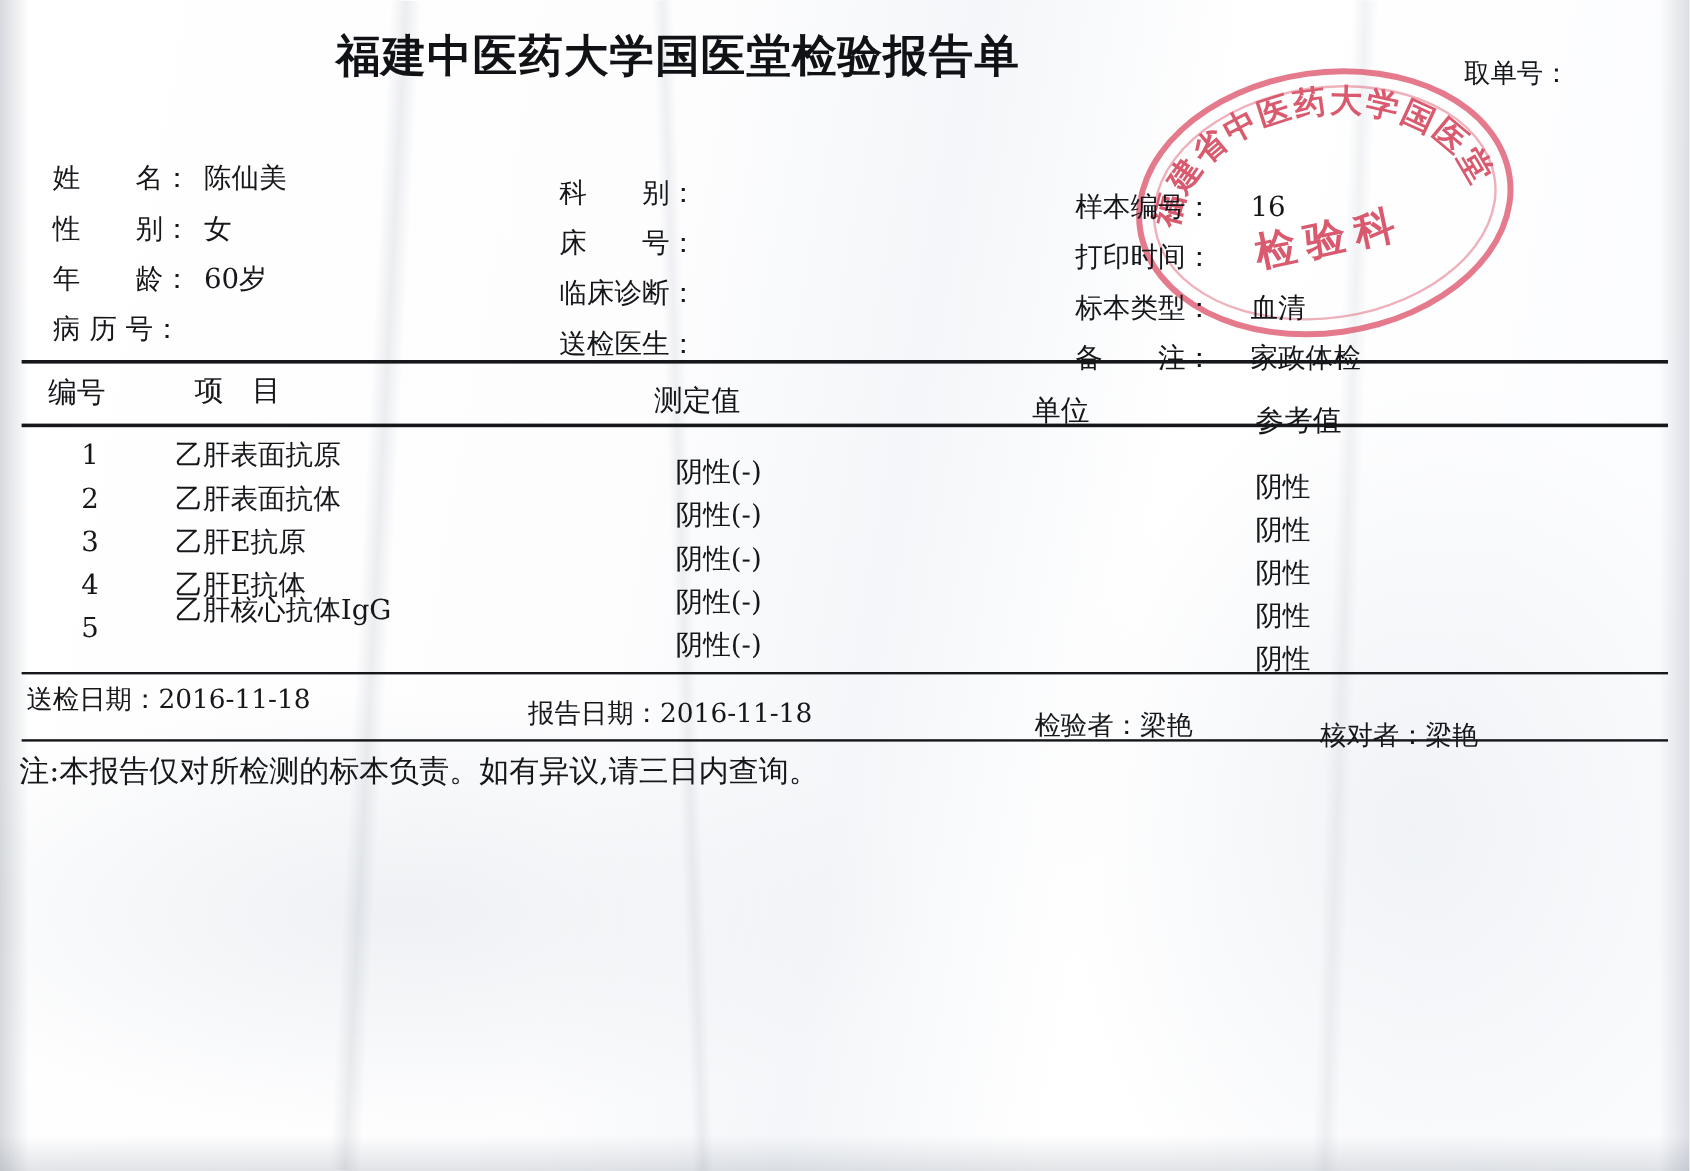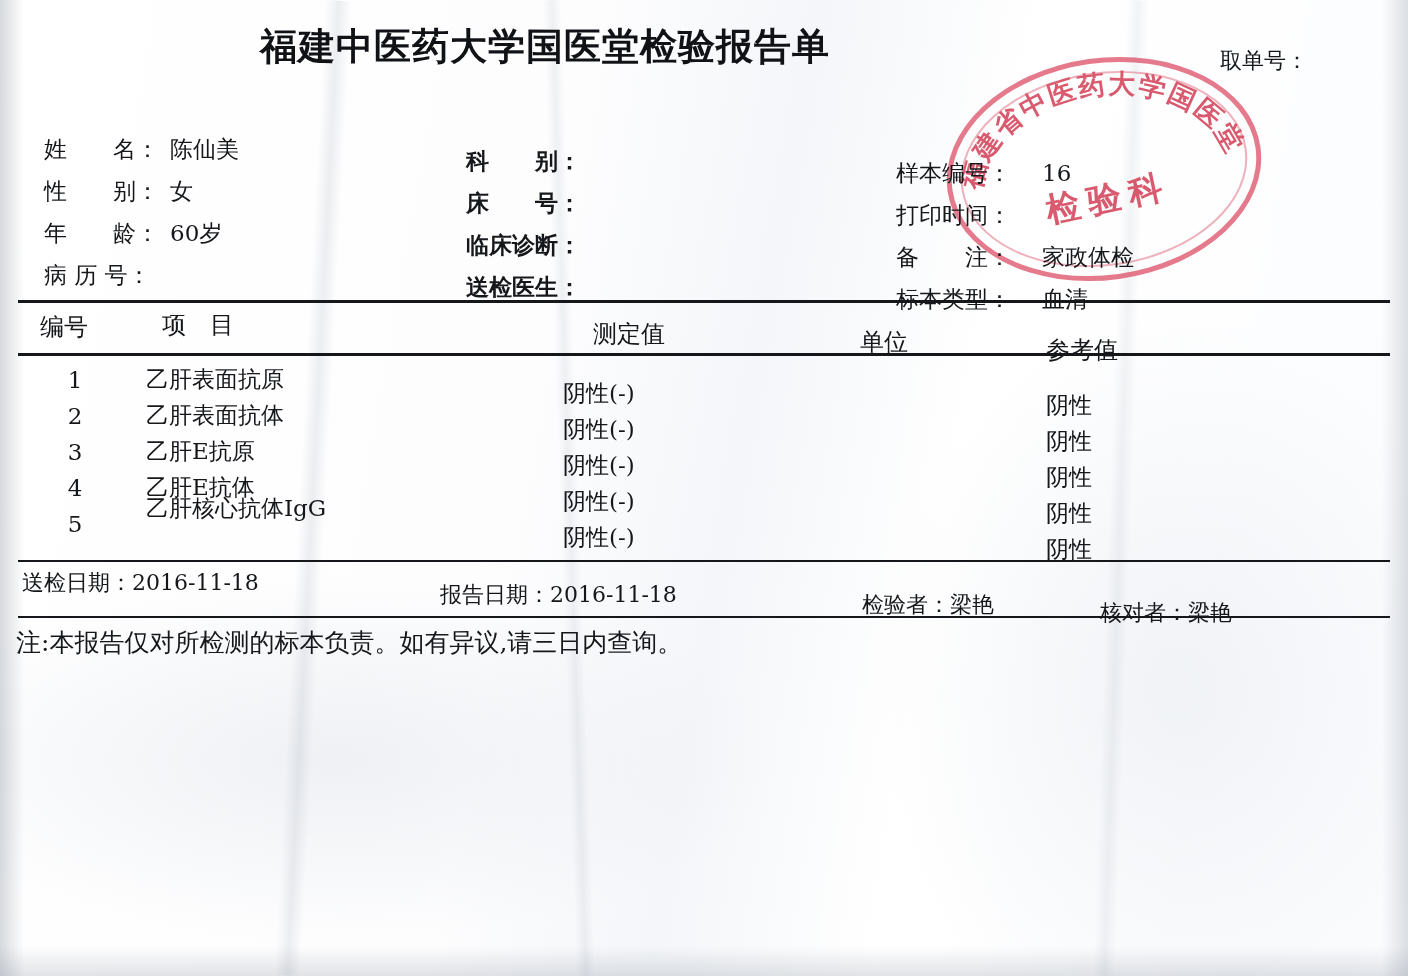--- a/index.html
+++ b/index.html
@@ -33,21 +33,21 @@
   }
 
   .edge-shade {
     position: absolute;
     pointer-events: none;
   }
 
   
   .title {
     position: absolute;
-    left: 260px;
+    left: 280px;
     top: 22px;
     font-family: "DejaVu Sans", "Liberation Sans", sans-serif;
     font-weight: bold;
     font-size: 37px;
     letter-spacing: 1px;
     color: #101216;
     white-space: nowrap;
   }
   .pickup-label {
     position: absolute;
@@ -58,21 +58,21 @@
   }
 
   
   .info-col {
     position: absolute;
     font-size: 23px;
     line-height: 42px;
     white-space: nowrap;
   }
   .info-col.c1 { left: 44px;  top: 128px; }
-  .info-col.c2 { left: 466px; top: 140px; font-weight: bold; }
+  .info-col.c2 { left: 466px; top: 140px; }
   .info-col.c3 { left: 896px; top: 152px; }
 
   .info-row { display: flex; align-items: baseline; }
   .lbl { display: inline-block; }
   .c1 .lbl { width: 120px; }
   .c2 .lbl { width: 132px; }
   .c3 .lbl { width: 136px; }
   .val { margin-left: 6px; text-align: right; }
   .c3 .val { margin-left: 10px; }
 
@@ -90,21 +90,21 @@
   .rule.r4 { top: 616px; height: 2px; }
 
   
   .th {
     position: absolute;
     font-size: 24px;
     white-space: nowrap;
   }
   .th.h-no   { left: 40px;  top: 311px; }
   .th.h-item { left: 162px; top: 309px; text-align: center; }
-  .th.h-val  { left: 593px; top: 318px; }
+  .th.h-val  { left: 545px; top: 318px; }
   .th.h-unit { left: 860px; top: 326px; }
   .th.h-ref  { left: 1046px; top: 334px; }
 
   
   .rows { position: absolute; left: 0; top: 0; }
   .row { position: absolute; white-space: nowrap; font-size: 23px; }
   .cell-no   { position: absolute; width: 40px; text-align: center; }
   .cell-item { position: absolute; }
   .cell-val  { position: absolute; }
   .cell-unit { position: absolute; }
@@ -243,26 +243,26 @@
 
   <div class="info-col c3">
     <div class="info-row">
       <span class="lbl">样本编号：</span>
       <span class="val">16</span>
     </div>
     <div class="info-row">
       <span class="lbl">打印时间：</span>
     </div>
     <div class="info-row">
+      <span class="lbl">标本类型：</span>
+      <span class="val">血清</span>
+    </div>
+    <div class="info-row">
       <span class="lbl">备　　注：</span>
       <span class="val">家政体检</span>
-    </div>
-    <div class="info-row">
-      <span class="lbl">标本类型：</span>
-      <span class="val">血清</span>
     </div>
   </div>
 
   <div class="rule r1"></div>
   <div class="rule r2"></div>
   <div class="rule r3"></div>
   <div class="rule r4"></div>
 
   <div class="th h-no">编号</div>
   <div class="th h-item">项　目</div>

